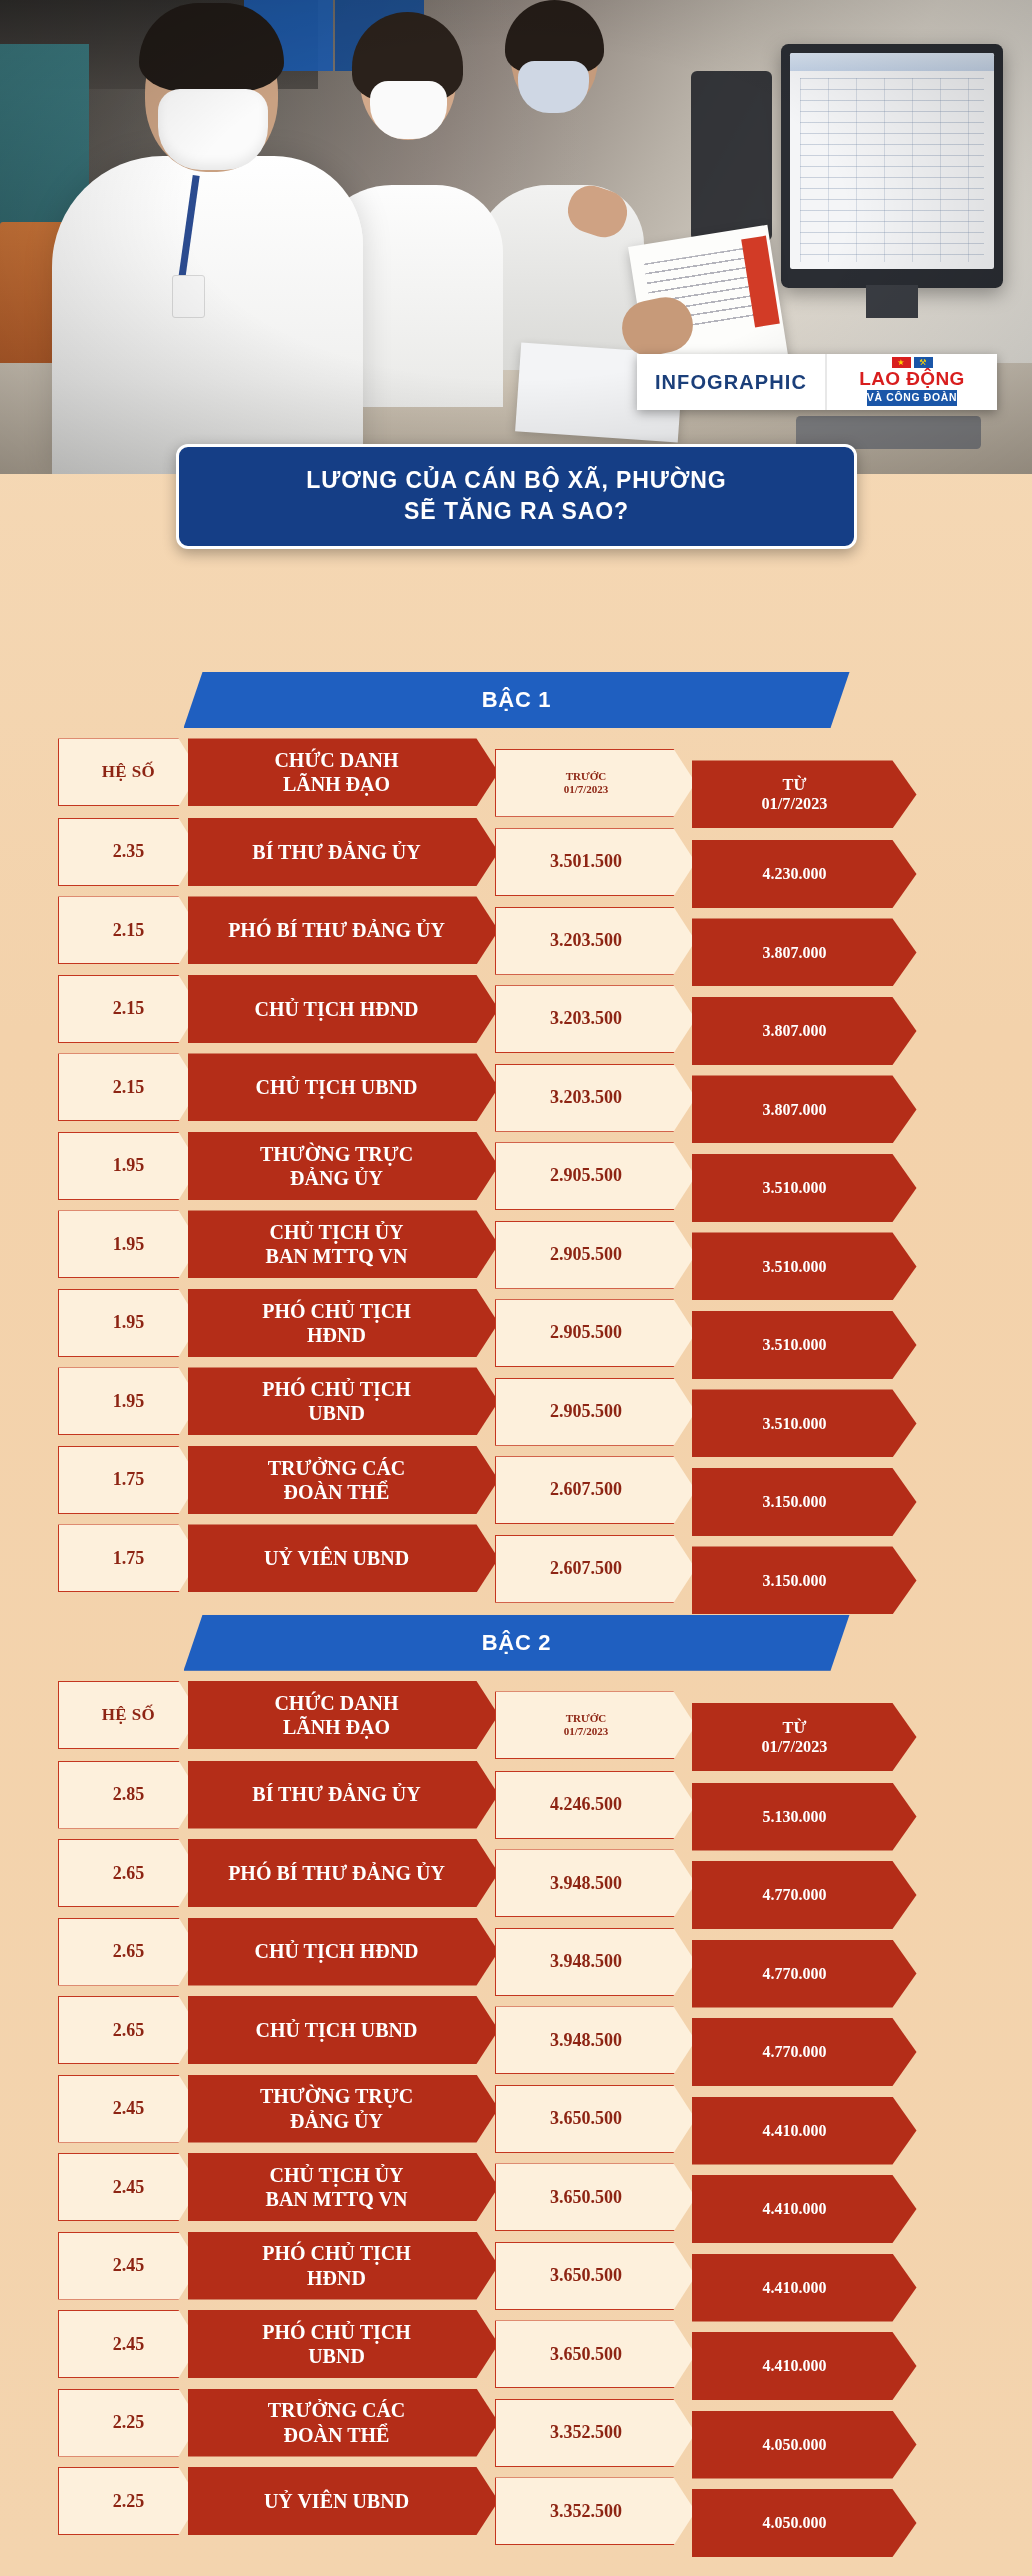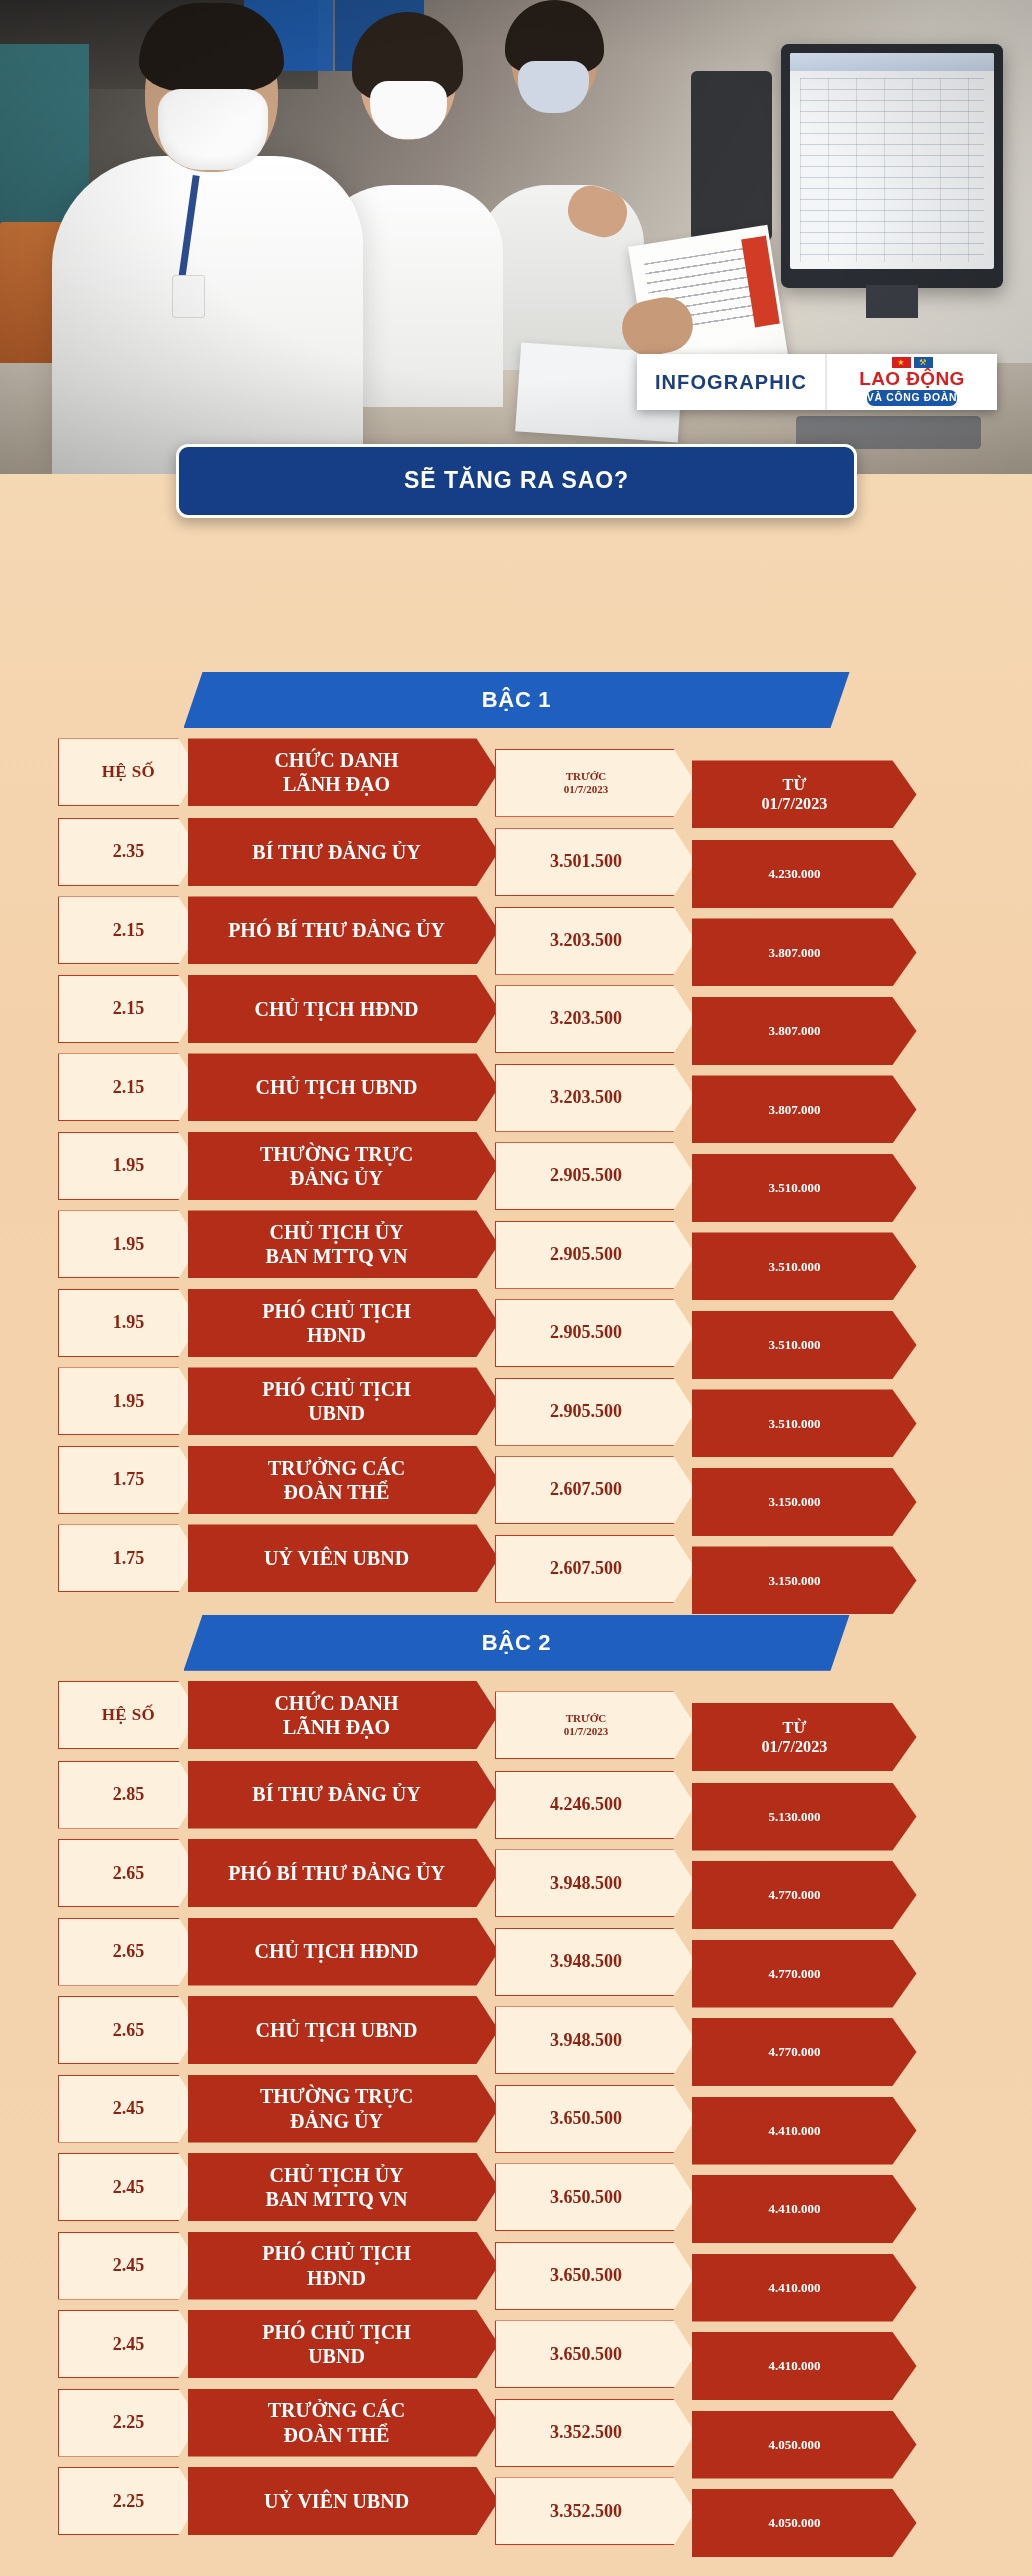--- a/index.html
+++ b/index.html
@@ -234,21 +234,21 @@
     color: #d81e1e;
     font-family: "Liberation Sans", sans-serif;
     font-weight: bold; font-size: 19px; line-height: 1;
     text-align: center; letter-spacing: 0.4px;
   }
   .brand .ld .ldsub {
     margin-top: 2.2px;
     background: #1a56a8; color: #fff;
     font-family: "Liberation Sans", sans-serif;
     font-weight: bold; font-size: 10.4px; letter-spacing: 0.7px;
-    text-align: center; padding: 2.2px 0 3px 0; border-radius: 7px;
+    text-align: center; padding: 2.2px 0 3px 0;
   }
 
   
   .title-wrap {
     position: absolute; left: 0; right: 0; top: 444px;
     display: flex; justify-content: center;
   }
   .title-box {
     width: 681px;
     background: #153e86;
@@ -344,21 +344,21 @@
   
   .cell-after {
     position: absolute; left: 634px; top: 22px;
     width: 225px; height: 68px;
     background: #b42d18;
     clip-path: polygon(0 0, calc(100% - 24px) 0, 100% 50%, calc(100% - 24px) 100%, 0 100%);
     display: flex; align-items: center; justify-content: center;
     text-align: center;
     color: #ffffff;
     font-family: "Liberation Serif", serif;
-    font-weight: bold; font-size: 13px; line-height: 1.2;
+    font-weight: bold; font-size: 16px; line-height: 1.2;
     padding-right: 19px;
   }
   .hrow .cell-after { font-size: 16.3px; }
 
   .two-line { white-space: pre-line; }
 </style>
 </head>
 <body>
 
 <div id="page">
@@ -415,20 +415,21 @@
           <div class="flag b"></div>
         </div>
         <div class="ldtext">LAO ĐỘNG</div>
         <div class="ldsub">VÀ CÔNG ĐOÀN</div>
       </div>
     </div>
   </div>
 
   <div class="title-wrap">
     <div class="title-box">
+      <div class="line">LƯƠNG CỦA CÁN BỘ XÃ, PHƯỜNG</div>
       <div class="line">SẼ TĂNG RA SAO?</div>
     </div>
   </div>
 
   <div class="content">
 
     <div class="section">
       <div class="bac-banner-wrap">
         <div class="bac-banner">BẬC 1</div>
       </div>

